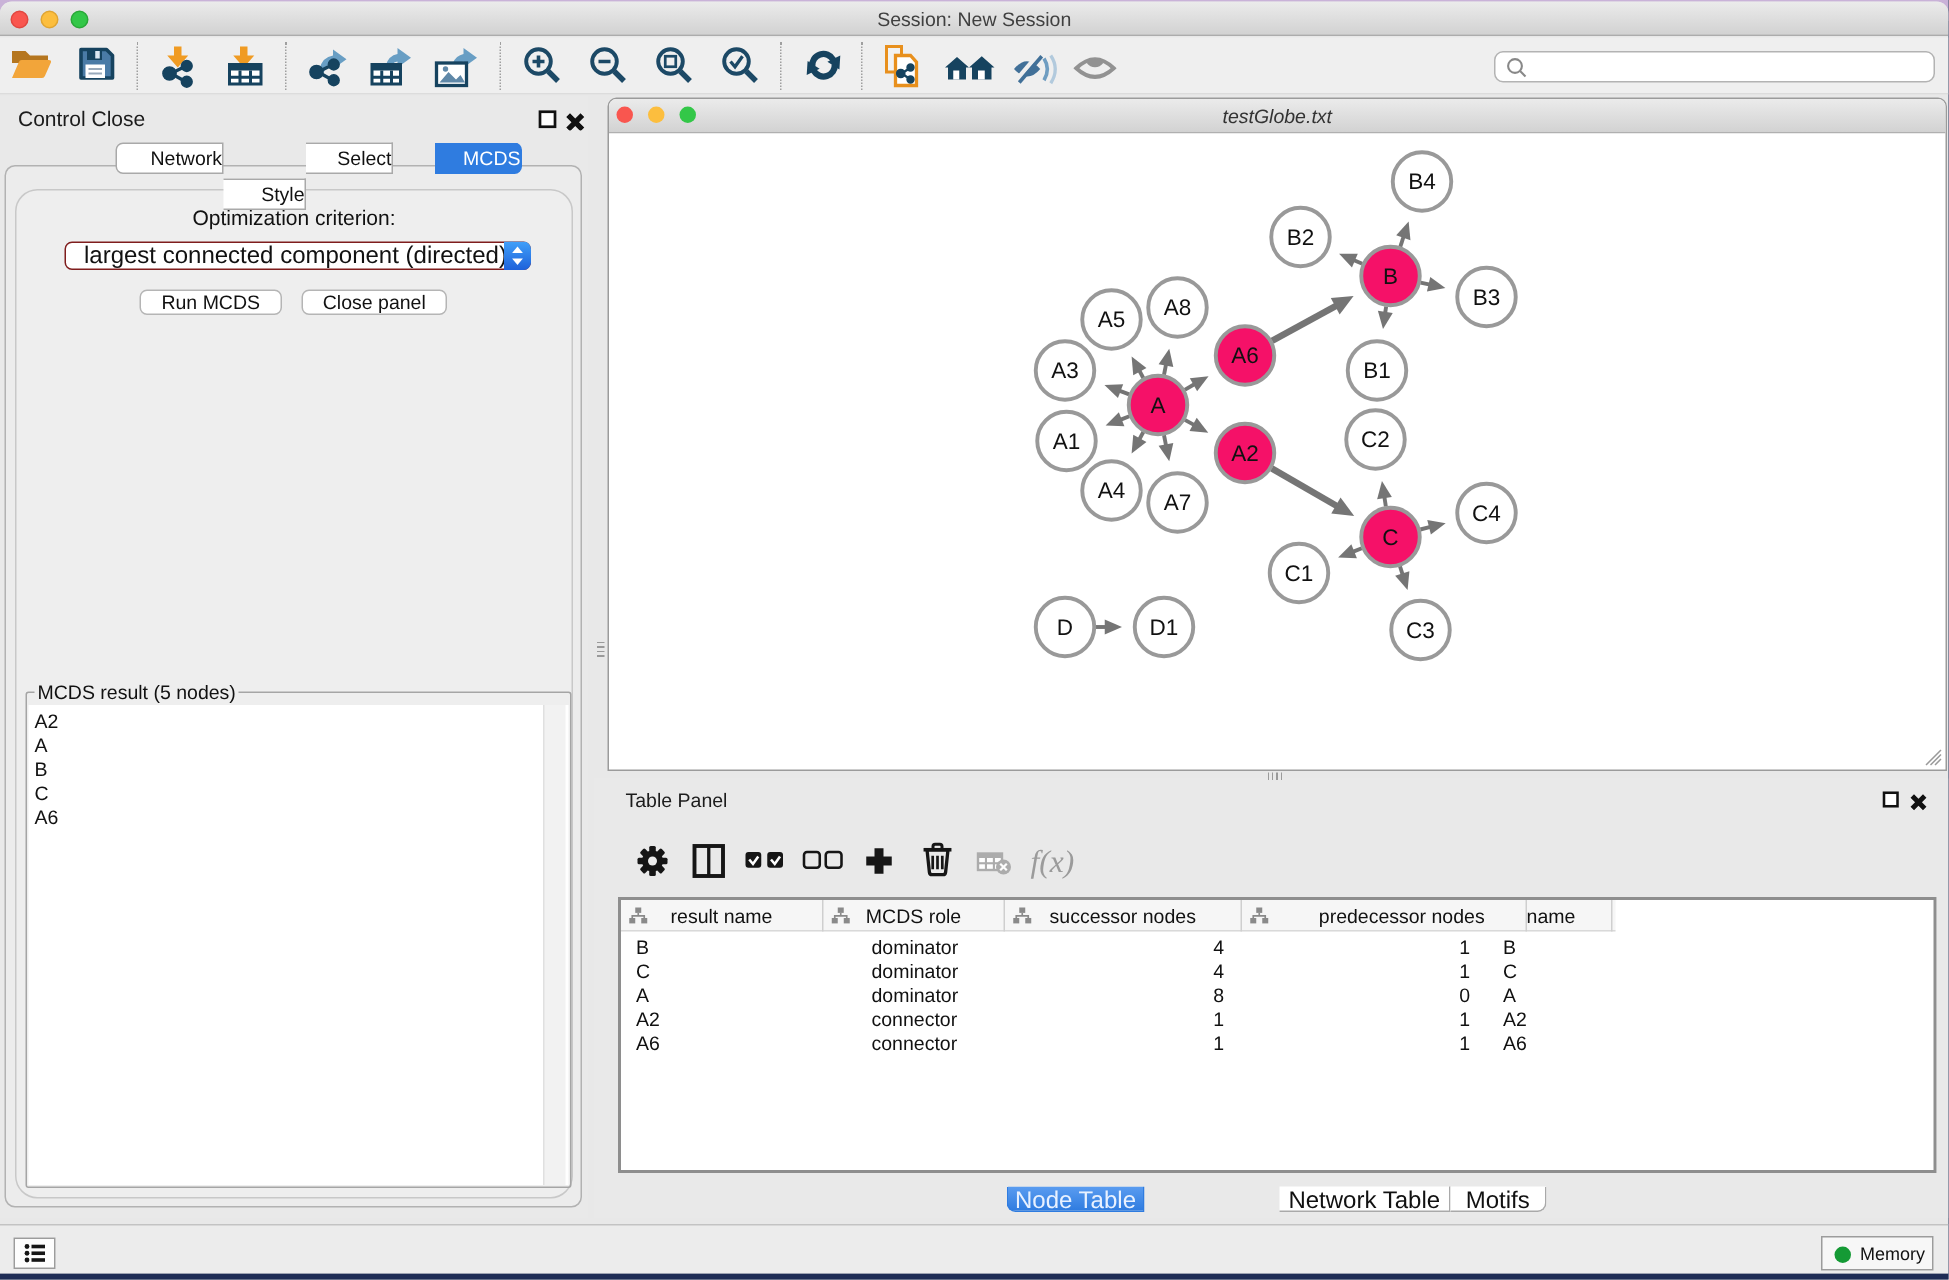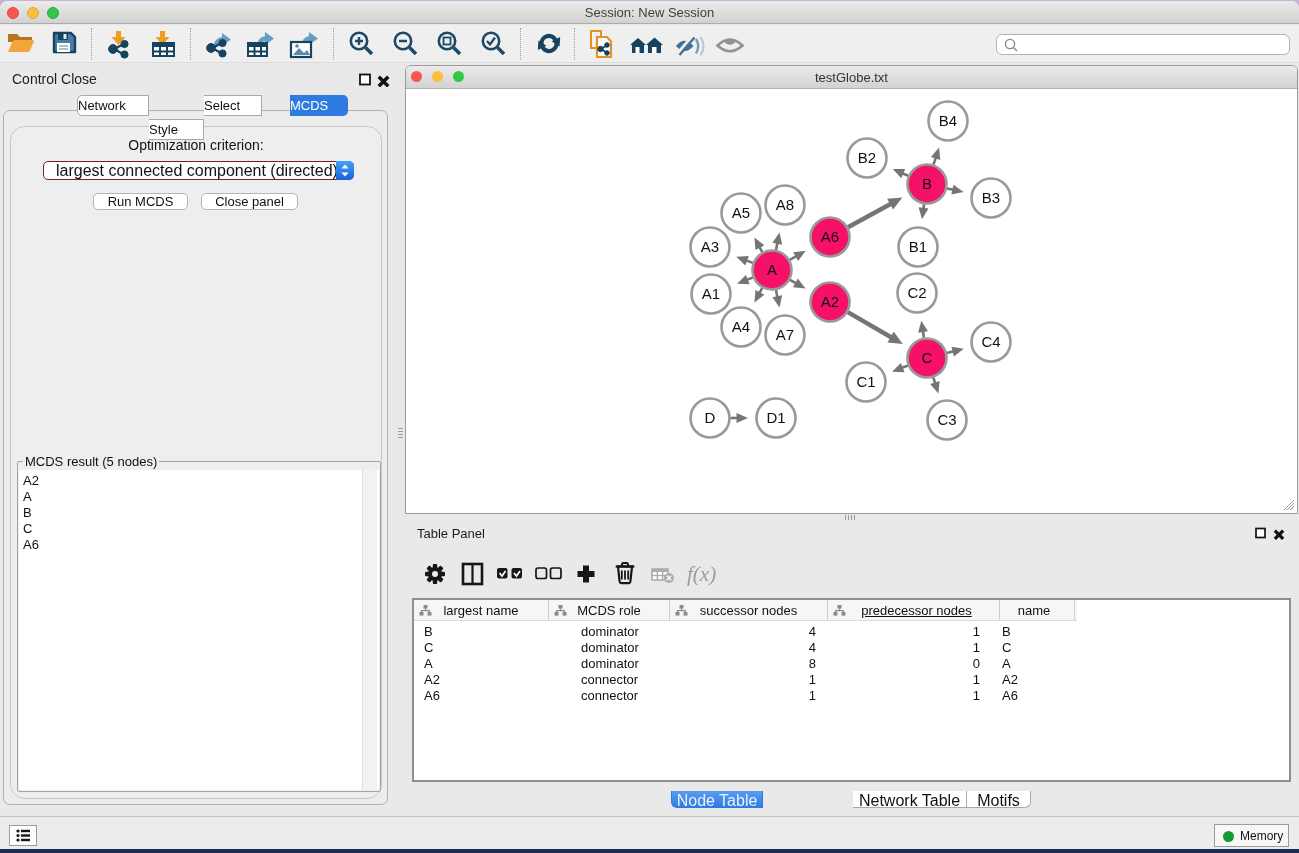--- a/index.html
+++ b/index.html
@@ -14,35 +14,35 @@
 #toolbar { position:absolute; left:0; top:24px; width:1299px; height:38px; background:#efefef; border-bottom:1px solid #dcdcdc; }
 .tsep { position:absolute; top:3px; height:32px; width:0; border-left:1px dotted #9f9f9f; }
 #searchbox { position:absolute; left:996px; top:9px; width:294px; height:21px; background:#fff; border:1px solid #b3b3b3; border-radius:6px; }
 
 
 #cpanel { position:absolute; left:0; top:63px; width:392px; height:748px; background:#e9e9e9; }
 #cp-title { position:absolute; left:12px; top:7px; font-size:14px; color:#1c1c1c; }
 #cp-outer { position:absolute; left:3px; top:46px; width:385px; height:695px; border:1px solid #b2b2b2; border-radius:7px; background:#ececec; }
 #cp-inner { position:absolute; left:6px; top:15px; width:372px; height:673px; border:1px solid #c8c8c8; border-radius:15px; background:#eeeeee; }
 #tabs { position:absolute; left:73px; top:-16px; height:21px; display:flex; }
-.tab { height:21px; line-height:20px; font-size:13px; color:#111; background:#fff; border:1px solid #a9a9a9; border-left:none; padding:0 14px; text-align:left; }
+.tab { height:21px; line-height:20px; font-size:13px; color:#111; background:#fff; border:1px solid #a9a9a9; border-left:none; padding:0 14px; text-align:right; }
 .tab.first { border-left:1px solid #a9a9a9; border-radius:5px 0 0 5px; }
 .tab.last { border-radius:0 5px 5px 0;margin-left:28px; }
 .tab.sel { background:#2f7ce0; color:#fff; border-color:#2f7ce0; }
 #optlabel { position:absolute; left:0; top:10px; width:100%; text-align:center; font-size:14px; color:#111; }
 #dropdown { position:absolute; left:32px; top:34px; width:311px; height:19px; background:#fff; border:1px solid #7f1d1d; border-radius:5px; font-size:16px; color:#111; line-height:17px; padding-left:12px; }
 .btn { position:absolute; height:17px; background:#fff; border:1px solid #b5b5b5; border-radius:5px; font-size:13px; color:#111; text-align:center; line-height:15px; }
 #fieldset { position:absolute; left:6px; top:334px; width:364px; height:331px; border:1px solid #a5a5a5; border-radius:2px; }
 #fs-legend { position:absolute; left:5px; top:-8px; background:#eeeeee; padding:0 2px; font-size:13px; color:#111; }
 #fs-list { position:absolute; left:1px; top:8px; width:360px; height:320px; background:#fff; font-size:13px; color:#111; }
 #fs-scroll { position:absolute; right:2px; top:0; width:15px; height:320px; background:#f2f2f2; border-left:1px solid #e0e0e0; }
 
 
 #netwin { position:absolute; left:405px; top:64px; width:893px; height:449px; background:#fff; border:1px solid #9b9b9b; border-radius:6px 6px 0 0; }
-#nw-titlebar { position:absolute; left:0; top:0; width:891px; height:23px; background:linear-gradient(#ebebeb,#d2d2d2); border-bottom:1px solid #b0b0b0; border-radius:5px 5px 0 0; }
+#nw-titlebar { position:absolute; left:0; top:0; width:891px; height:23px; background:linear-gradient(#ebebeb,#d2d2d2); border-bottom:1px solid #b0b0b0; border-radius:5px 5px 0 0;font-style:italic; }
 #nw-title { position:absolute; top:4px; width:100%; text-align:center; font-size:13px; color:#333; }
 
 
 #tpanel { position:absolute; left:396px; top:518px; width:903px; height:293px; background:#e9e9e9; }
 #tp-title { position:absolute; left:21px; top:7px; font-size:13px; color:#1c1c1c; }
 #ttable { position:absolute; left:16px; top:79px; width:879px; height:184px; background:#fff; border:2px solid #8e8e8e; }
 #thead { position:absolute; left:0; top:0; width:663px; height:21px; background:#f6f6f6; border-bottom:1px solid #d9d9d9; }
 .thcell { position:absolute; top:0; height:21px; border-right:1px solid #cfcfcf; font-size:13px; color:#111; text-align:center; line-height:21px; }
 .sorticon { position:absolute; left:5px; top:4px; }
 .trow { position:absolute; font-size:13px; color:#111; height:16px; line-height:16px; }
@@ -418,24 +418,24 @@
         <line x1="10.6" y1="2" x2="10.6" y2="13" stroke="#a9a9a9" stroke-width="1.4"></line>
         <line x1="0" y1="8.5" x2="16" y2="8.5" stroke="#a9a9a9" stroke-width="1.4"></line>
         <circle cx="17" cy="11" r="5" fill="#a9a9a9"></circle>
         <path d="M14.8,8.8 l4.4,4.4 M19.2,8.8 l-4.4,4.4" stroke="#fff" stroke-width="1.5"></path>
       </g>
 
       <text x="275" y="25" font-family="Liberation Serif, serif" font-style="italic" font-size="21" fill="#9b9b9b">f(x)</text>
     </svg>
     <div id="ttable">
       <div id="thead">
-        <div class="thcell" style="left:0;width:135px;">largest name</div>
+        <div class="thcell" style="left:0;width:135px;">result name</div>
         <div class="thcell" style="left:135px;width:121px;">MCDS role</div>
         <div class="thcell" style="left:256px;width:158px;">successor nodes</div>
-        <div class="thcell" style="left:420px;width:166px;text-decoration:underline;">predecessor nodes</div>
+        <div class="thcell" style="left:438px;width:166px;">predecessor nodes</div>
         <div class="thcell" style="left:580px;width:81px;">name</div>
         <svg class="sorticon" style="left:5px;" width="13" height="13">
               <g fill="#8a8a8a">
                 <rect x="4.5" y="1" width="4" height="3.6"></rect>
                 <rect x="0.5" y="8" width="4" height="3.6"></rect>
                 <rect x="8.5" y="8" width="4" height="3.6"></rect>
                 <path d="M6.5,4.6 v2 M2.5,8 v-1.4 h8 v1.4" fill="none" stroke="#8a8a8a" stroke-width="1.1"></path>
               </g>
             </svg>
         <svg class="sorticon" style="left:140px;" width="13" height="13">

